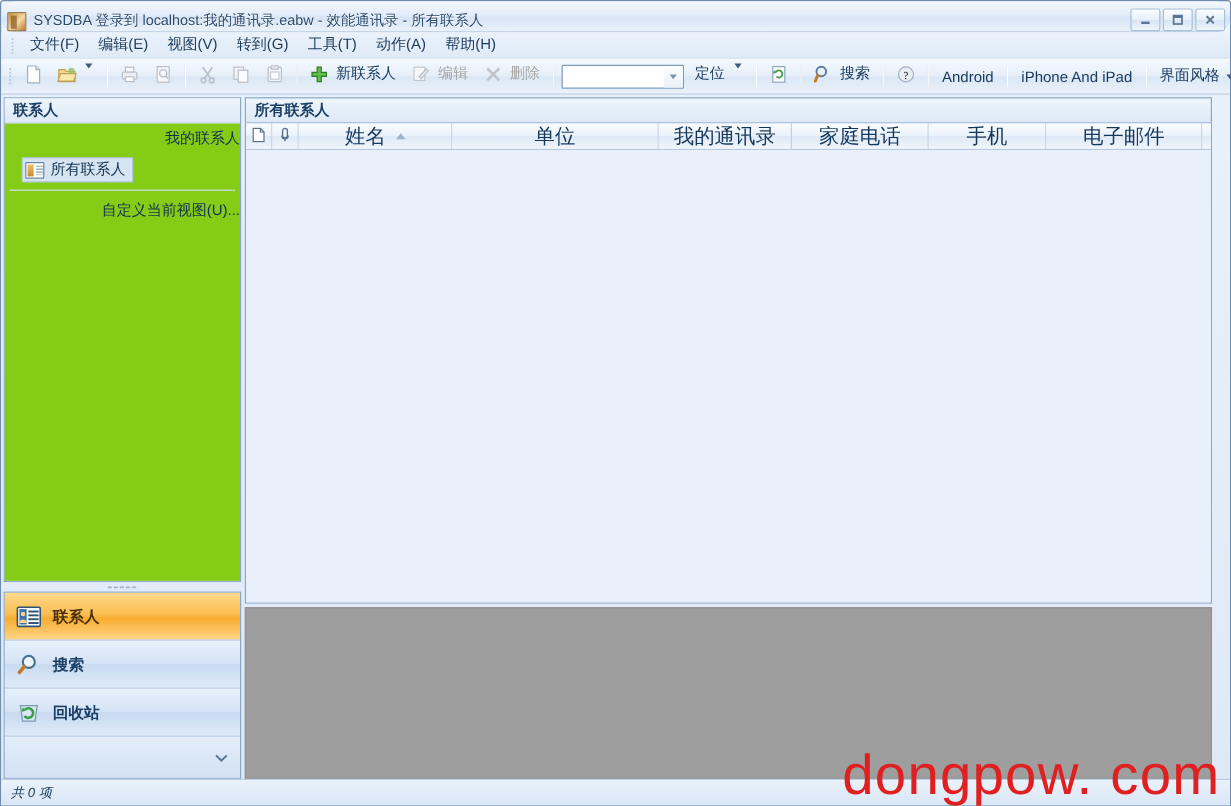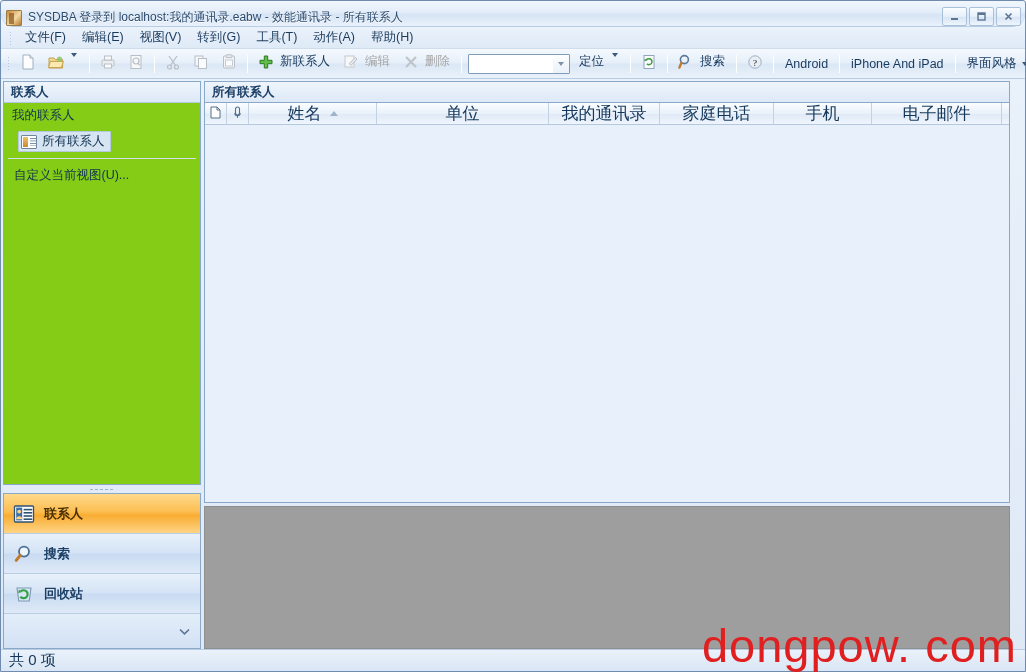--- a/index.html
+++ b/index.html
@@ -165,20 +165,21 @@
   }
 
   
   .body {
     flex: 1 1 auto;
     display: flex;
     min-height: 0;
     padding: 2px 14px 0 2px;
     gap: 3px;
     background: linear-gradient(180deg,#e9f1fa 0%, #dfe9f6 100%);
+    text-align: right;
   }
 
   
   .leftpane {
     width: 198px;
     flex: 0 0 198px;
     display: flex;
     flex-direction: column;
     min-height: 0;
   }
@@ -348,25 +349,26 @@
     background: #9e9e9e;
     border: 1px solid #8f8f8f;
     position: relative;
   }
 
   
   .statusbar {
     height: 22px; flex: 0 0 22px;
     display: flex; align-items: center;
     padding-left: 8px;
-    font-size: 15px;
+    font-size: 11px;
     color: #16375a;
     background: linear-gradient(180deg,#eaf2fb 0%, #d9e6f5 100%);
     border-top: 1px solid #b9cbe2;
     position: relative;
+    font-style: italic;
   }
 
   
   .watermark {
     position: absolute;
     right: 8px;
     bottom: 2px;
     font-family: Liberation Sans, sans-serif;
     font-size: 47px;
     color: #e02020;

